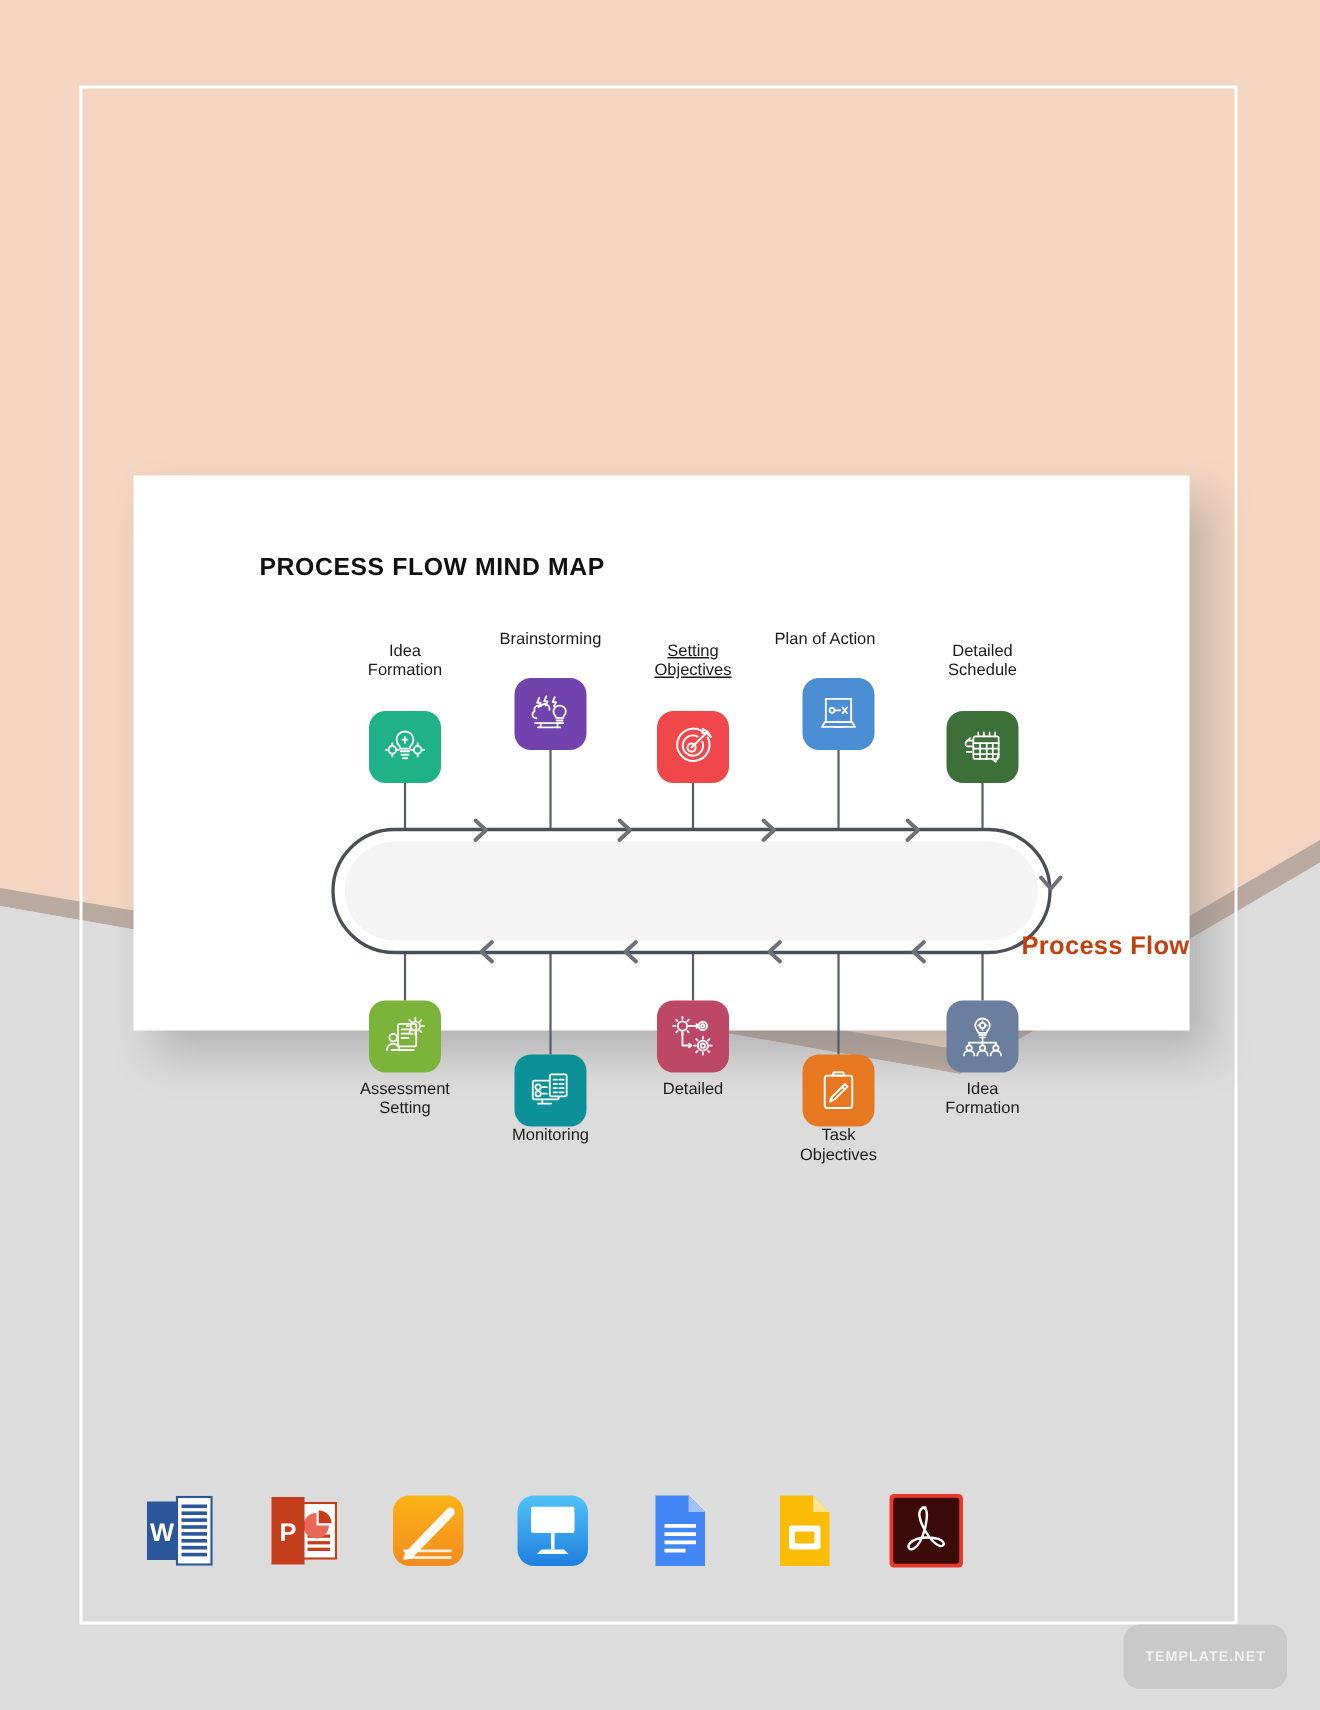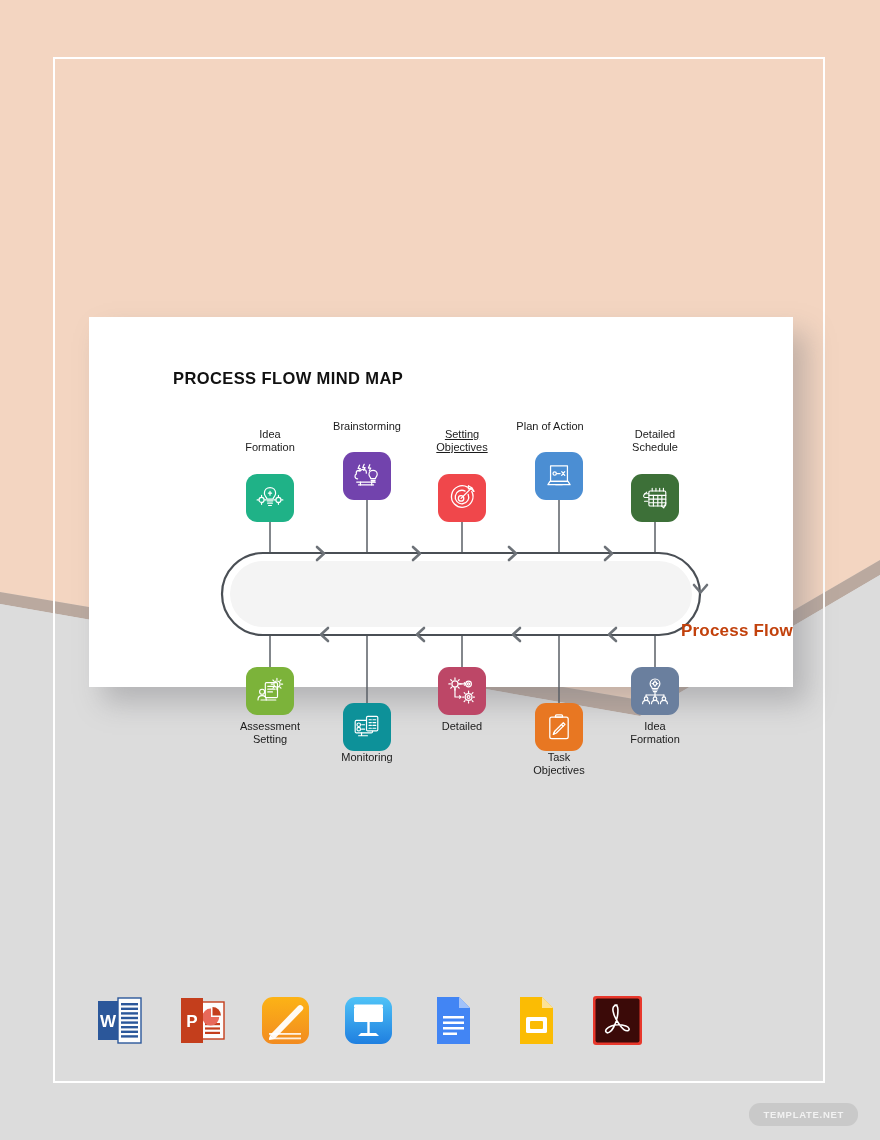--- a/index.html
+++ b/index.html
@@ -92,21 +92,21 @@
 
   
   .wm{
     position:absolute;
     right:22px; bottom:14px;
     background:#c9c9c9;
     color:#f2f2f2;
     font-size:9.5px;
     font-weight:bold;
     letter-spacing:.7px;
-    padding:6px 14px;
+    padding:16px 14px;
     border-radius:11px;
     z-index:5;
   }
 </style>
 </head>
 <body>
 
 <svg id="bg" width="880" height="1140" viewBox="0 0 880 1140">
   <rect x="0" y="0" width="880" height="1140" fill="#dcdcdc"></rect>
 

